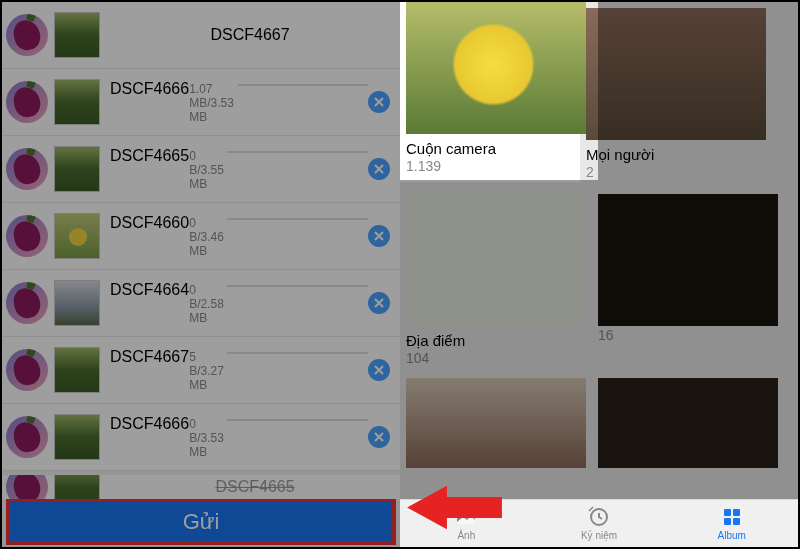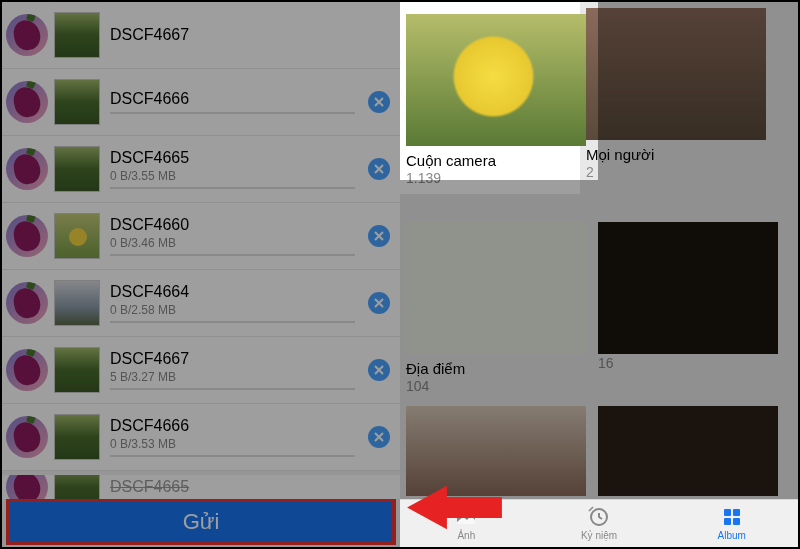--- a/index.html
+++ b/index.html
@@ -11,21 +11,21 @@
 .file-list { flex: 1; overflow: hidden; }
 .file-row { display: flex; align-items: center; padding: 6px 10px 6px 4px; background: #fff; border-bottom: 1px solid #e8e8e8; position: relative; height: 67px; }
 .avatar { width: 42px; height: 42px; border-radius: 50%; background: linear-gradient(135deg, #8b7fd4 0%, #f4a0b8 100%); flex-shrink: 0; display: flex; align-items: center; justify-content: center; overflow: hidden; }
 .avatar-inner { width: 26px; height: 30px; background: #8b1a5e; border-radius: 50% 60% 50% 50%; transform: rotate(-10deg); position: relative; }
 .avatar-inner::after { content: ''; position: absolute; top: -6px; right: 2px; width: 8px; height: 8px; background: #4a7a2a; border-radius: 2px; transform: rotate(30deg); }
 .thumb { width: 46px; height: 46px; margin-left: 6px; background: #5a8a3a; border: 1px solid #ccc; flex-shrink: 0; position: relative; overflow: hidden; }
 .thumb.greenery { background: linear-gradient(to bottom, #9fb86a 0%, #4a6d2e 50%, #3a5a25 100%); }
 .thumb.flower { background: linear-gradient(to bottom, #c2c977 0%, #7a9e4a 100%); }
 .thumb.flower::after { content: ''; position: absolute; top: 14px; left: 14px; width: 18px; height: 18px; background: #f5d642; border-radius: 50%; }
 .thumb.building { background: linear-gradient(to bottom, #d8dae0 0%, #8a9aa8 60%, #5a6a4a 100%); }
-.file-info { flex: 1; margin-left: 10px; display: flex; flex-direction: column; justify-content: center; overflow: hidden; }
+.file-info { flex: 1; margin-left: 10px; display: flex; flex-direction: row; justify-content: center; overflow: hidden; }
 .file-name { font-size: 16px; color: #000; font-weight: 400; }
 .file-status { font-size: 12px; color: #888; margin-top: 2px; }
 .progress { height: 2px; background: #ddd; margin-top: 4px; width: 95%; }
 .cancel-btn { width: 22px; height: 22px; border-radius: 50%; background: #4da3ff; display: flex; align-items: center; justify-content: center; flex-shrink: 0; }
 .cancel-btn svg { width: 12px; height: 12px; }
 
 .send-bar { height: 46px; background: #1976f2; display: flex; align-items: center; justify-content: center; color: #fff; font-size: 22px; border: 3px solid #e33; border-left-width: 4px; border-right-width: 4px; margin: 0 4px 2px 4px; }
 
 .arrow { position: absolute; left: 405px; bottom: 8px; z-index: 50; }
 .arrow svg { width: 95px; height: 55px; }
@@ -37,21 +37,21 @@
 .album-title { font-size: 15px; color: #000; margin-top: 6px; }
 .album-count { font-size: 14px; color: #888; margin-top: 1px; }
 .album-img.flower-big { background: linear-gradient(to bottom, #b5bd6a 0%, #5a7a35 100%); }
 .album-img.flower-big::after { content: ''; position: absolute; top: 20px; left: 40px; width: 95px; height: 85px; background: radial-gradient(circle, #f5dd42 0%, #e8c830 60%, transparent 65%); border-radius: 50%; }
 .album-img.people { background: linear-gradient(to bottom, #8a6a5a 0%, #5a4a3a 100%); }
 .album-img.map { background: #e8ede0; }
 .album-img.video { background: #1a1510; }
 .album-img.selfie { background: linear-gradient(to bottom, #d8c8b8 0%, #8a6a5a 100%); }
 .album-img.dark { background: #2a2018; }
 
-.highlight-cell { background: #fff; padding: 12px 6px 8px 6px; margin: -6px -6px 16px -6px; }
+.highlight-cell { background: #fff; padding: 0 6px 8px 6px; margin: -6px -6px 0 -6px; }
 .highlight-cell .album-img { margin-top: 0; }
 .clear-zone { position: absolute; top: 0; left: 0; width: 198px; height: 178px; background: transparent; box-shadow: 0 0 0 9999px rgba(0,0,0,0.38); pointer-events: none; }
 
 .tab-bar { height: 48px; background: rgba(248,248,248,0.92); border-top: 1px solid rgba(200,200,200,0.6); display: flex; position: relative; z-index: 2; }
 .tab { flex: 1; display: flex; flex-direction: column; align-items: center; justify-content: center; gap: 2px; }
 .tab-icon { width: 24px; height: 22px; display: flex; align-items: center; justify-content: center; }
 .tab-label { font-size: 10px; color: #888; }
 .tab.active .tab-label { color: #1976f2; }
 .tab.active .tab-icon svg { fill: #1976f2; }
 
@@ -75,20 +75,21 @@
     </div>
 
   </div>
         <div class="file-row">
     <div class="avatar">
             <div class="avatar-inner"></div>
           </div>
     <div class="thumb greenery"></div>
     <div class="file-info">
       <div class="file-name">DSCF4666</div>
+      <div class="file-status">1.07 MB/3.53 MB</div>
       <div class="progress"></div>
     </div>
     <div class="cancel-btn">
       <svg viewBox="0 0 12 12">
               <path d="M2 2 L10 10 M10 2 L2 10" stroke="#fff" stroke-width="2" fill="none"></path>
             </svg>
     </div>
   </div>
         <div class="file-row">
     <div class="avatar">

